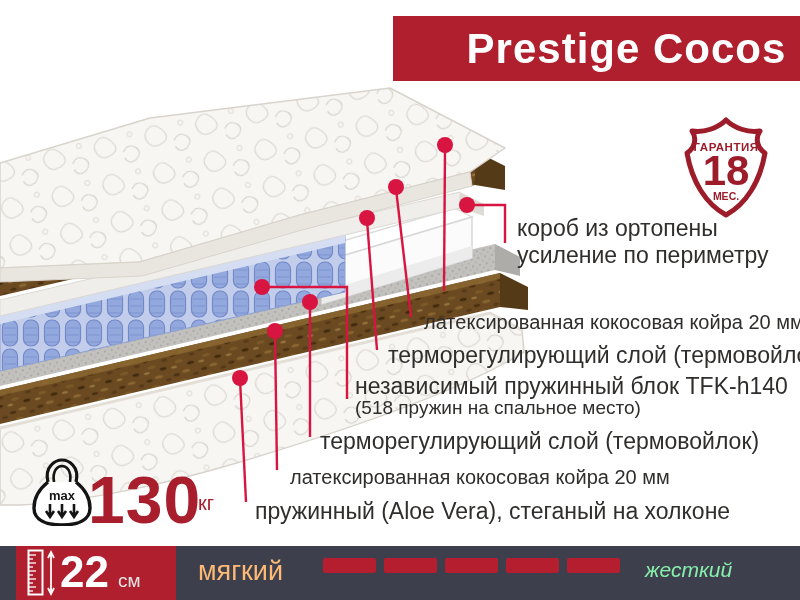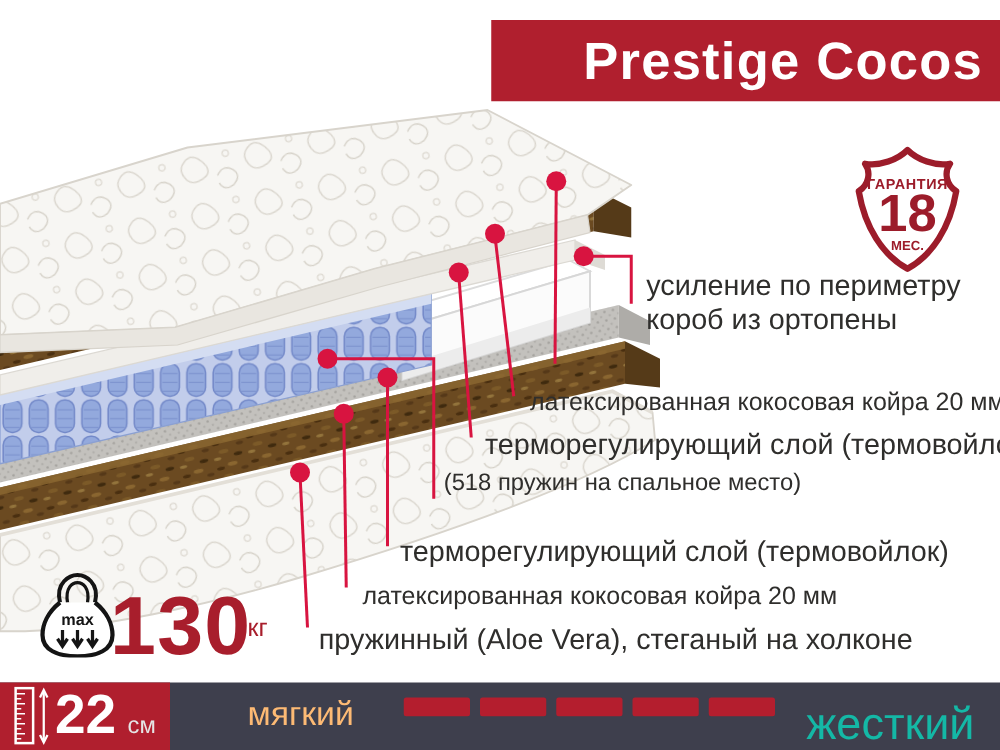--- a/index.html
+++ b/index.html
@@ -12,26 +12,26 @@
   #banner{position:absolute;left:393px;top:16px;width:467px;height:65px;background:#b01f2e;
           z-index:2;display:flex;align-items:center;justify-content:center;}
   #banner .t{color:#ffffff;font-size:42px;font-weight:bold;letter-spacing:1px;}
   #badge{position:absolute;left:666px;top:112px;z-index:2;}
   #weight-value{position:absolute;left:88px;top:462px;z-index:3;color:#a81e2c;
                 font-size:66px;font-weight:bold;letter-spacing:1px;}
   #weight-unit{position:absolute;left:198px;top:492px;z-index:3;color:#a81e2c;
                font-size:20px;font-weight:normal;}
   #kettlebell{position:absolute;left:30px;top:456px;z-index:3;}
   #bottombar{position:absolute;left:0;top:546px;width:800px;height:54px;background:#3e3f4d;z-index:2;}
-  #height-block{position:absolute;left:0;top:0;width:136px;height:54px;background:#b01f2e;}
+  #height-block{position:absolute;left:16px;top:0;width:160px;height:54px;background:#b01f2e;}
   #ruler{position:absolute;left:11px;top:3px;}
   #height-value{position:absolute;left:44px;top:1px;color:#ffffff;font-size:44px;font-weight:bold;line-height:50px;}
   #height-unit{position:absolute;left:102px;top:24px;color:#e5e5e5;font-size:19px;}
   #soft-label{position:absolute;left:198px;top:10px;color:#fdba74;font-size:27px;}
-  #hard-label{position:absolute;left:645px;top:12px;color:#14b8a6;font-size:36px;}
+  #hard-label{position:absolute;left:645px;top:12px;color:#86efac;font-size:21px;font-style:italic;}
   #firmness-scale{position:absolute;left:323px;top:12px;display:flex;gap:8px;}
   .dash{width:53px;height:15px;background:#b41e2e;border-radius:2px;display:inline-block;}
 </style>
 </head>
 <body>
 
 <div id="stage">
 
   <svg id="mattress-svg" width="800" height="600" viewBox="0 0 800 600">
     <defs>
@@ -133,26 +133,27 @@
 
   <svg id="badge" width="120" height="110" viewBox="0 0 120 110">
     <path d="M60,8 C52,16 38,21 26,19 C31,26 29,36 21,41 C26,70 40,92 60,103
              C80,92 94,70 99,41 C91,36 89,26 94,19 C82,21 68,16 60,8 Z" fill="#ffffff" stroke="#9c1c2a" stroke-width="5" stroke-linejoin="round"></path>
     <text x="60" y="39" text-anchor="middle" font-size="11.5" font-weight="bold" fill="#9c1c2a" letter-spacing="0.5">ГАРАНТИЯ</text>
     <text x="60" y="73" text-anchor="middle" font-size="42" font-weight="bold" fill="#9c1c2a">18</text>
     <text x="60" y="88" text-anchor="middle" font-size="10.5" font-weight="bold" fill="#9c1c2a">МЕС.</text>
   </svg>
 
   <div class="ann s23" style="left:517px;top:215px;">
+    <div>короб из ортопены</div>
     <div>усиление по периметру</div>
-    <div>короб из ортопены</div>
   </div>
   <div class="ann s20" style="left:424px;top:311px;">латексированная кокосовая койра 20 мм</div>
   <div class="ann s23" style="left:388px;top:342px;">терморегулирующий слой (термовойлок)</div>
   <div class="ann s23" style="left:355px;top:376px;line-height:21px;">
+    <div>независимый пружинный блок TFK-h140</div>
     <div style="font-size:19px;">(518 пружин на спальное место)</div>
   </div>
   <div class="ann s23" style="left:320px;top:428px;">терморегулирующий слой (термовойлок)</div>
   <div class="ann s20" style="left:290px;top:466px;">латексированная кокосовая койра 20 мм</div>
   <div class="ann s23" style="left:255px;top:498px;">пружинный (Aloe Vera), стеганый на холконе</div>
 
   <svg id="kettlebell" width="64" height="70" viewBox="0 0 64 70">
     <path d="M18,26 C14,10 26,4 32,4 C38,4 50,10 46,26" fill="none" stroke="#141414" stroke-width="3.2"></path>
     <path d="M24,26 C22,14 28,10 32,10 C36,10 42,14 40,26" fill="none" stroke="#141414" stroke-width="2.6"></path>
     <path d="M18,26 C8,34 4,44 4,52 C4,64 16,69 32,69 C48,69 60,64 60,52 C60,44 56,34 46,26" fill="#ffffff" stroke="#141414" stroke-width="3.4" stroke-linejoin="round"></path>

